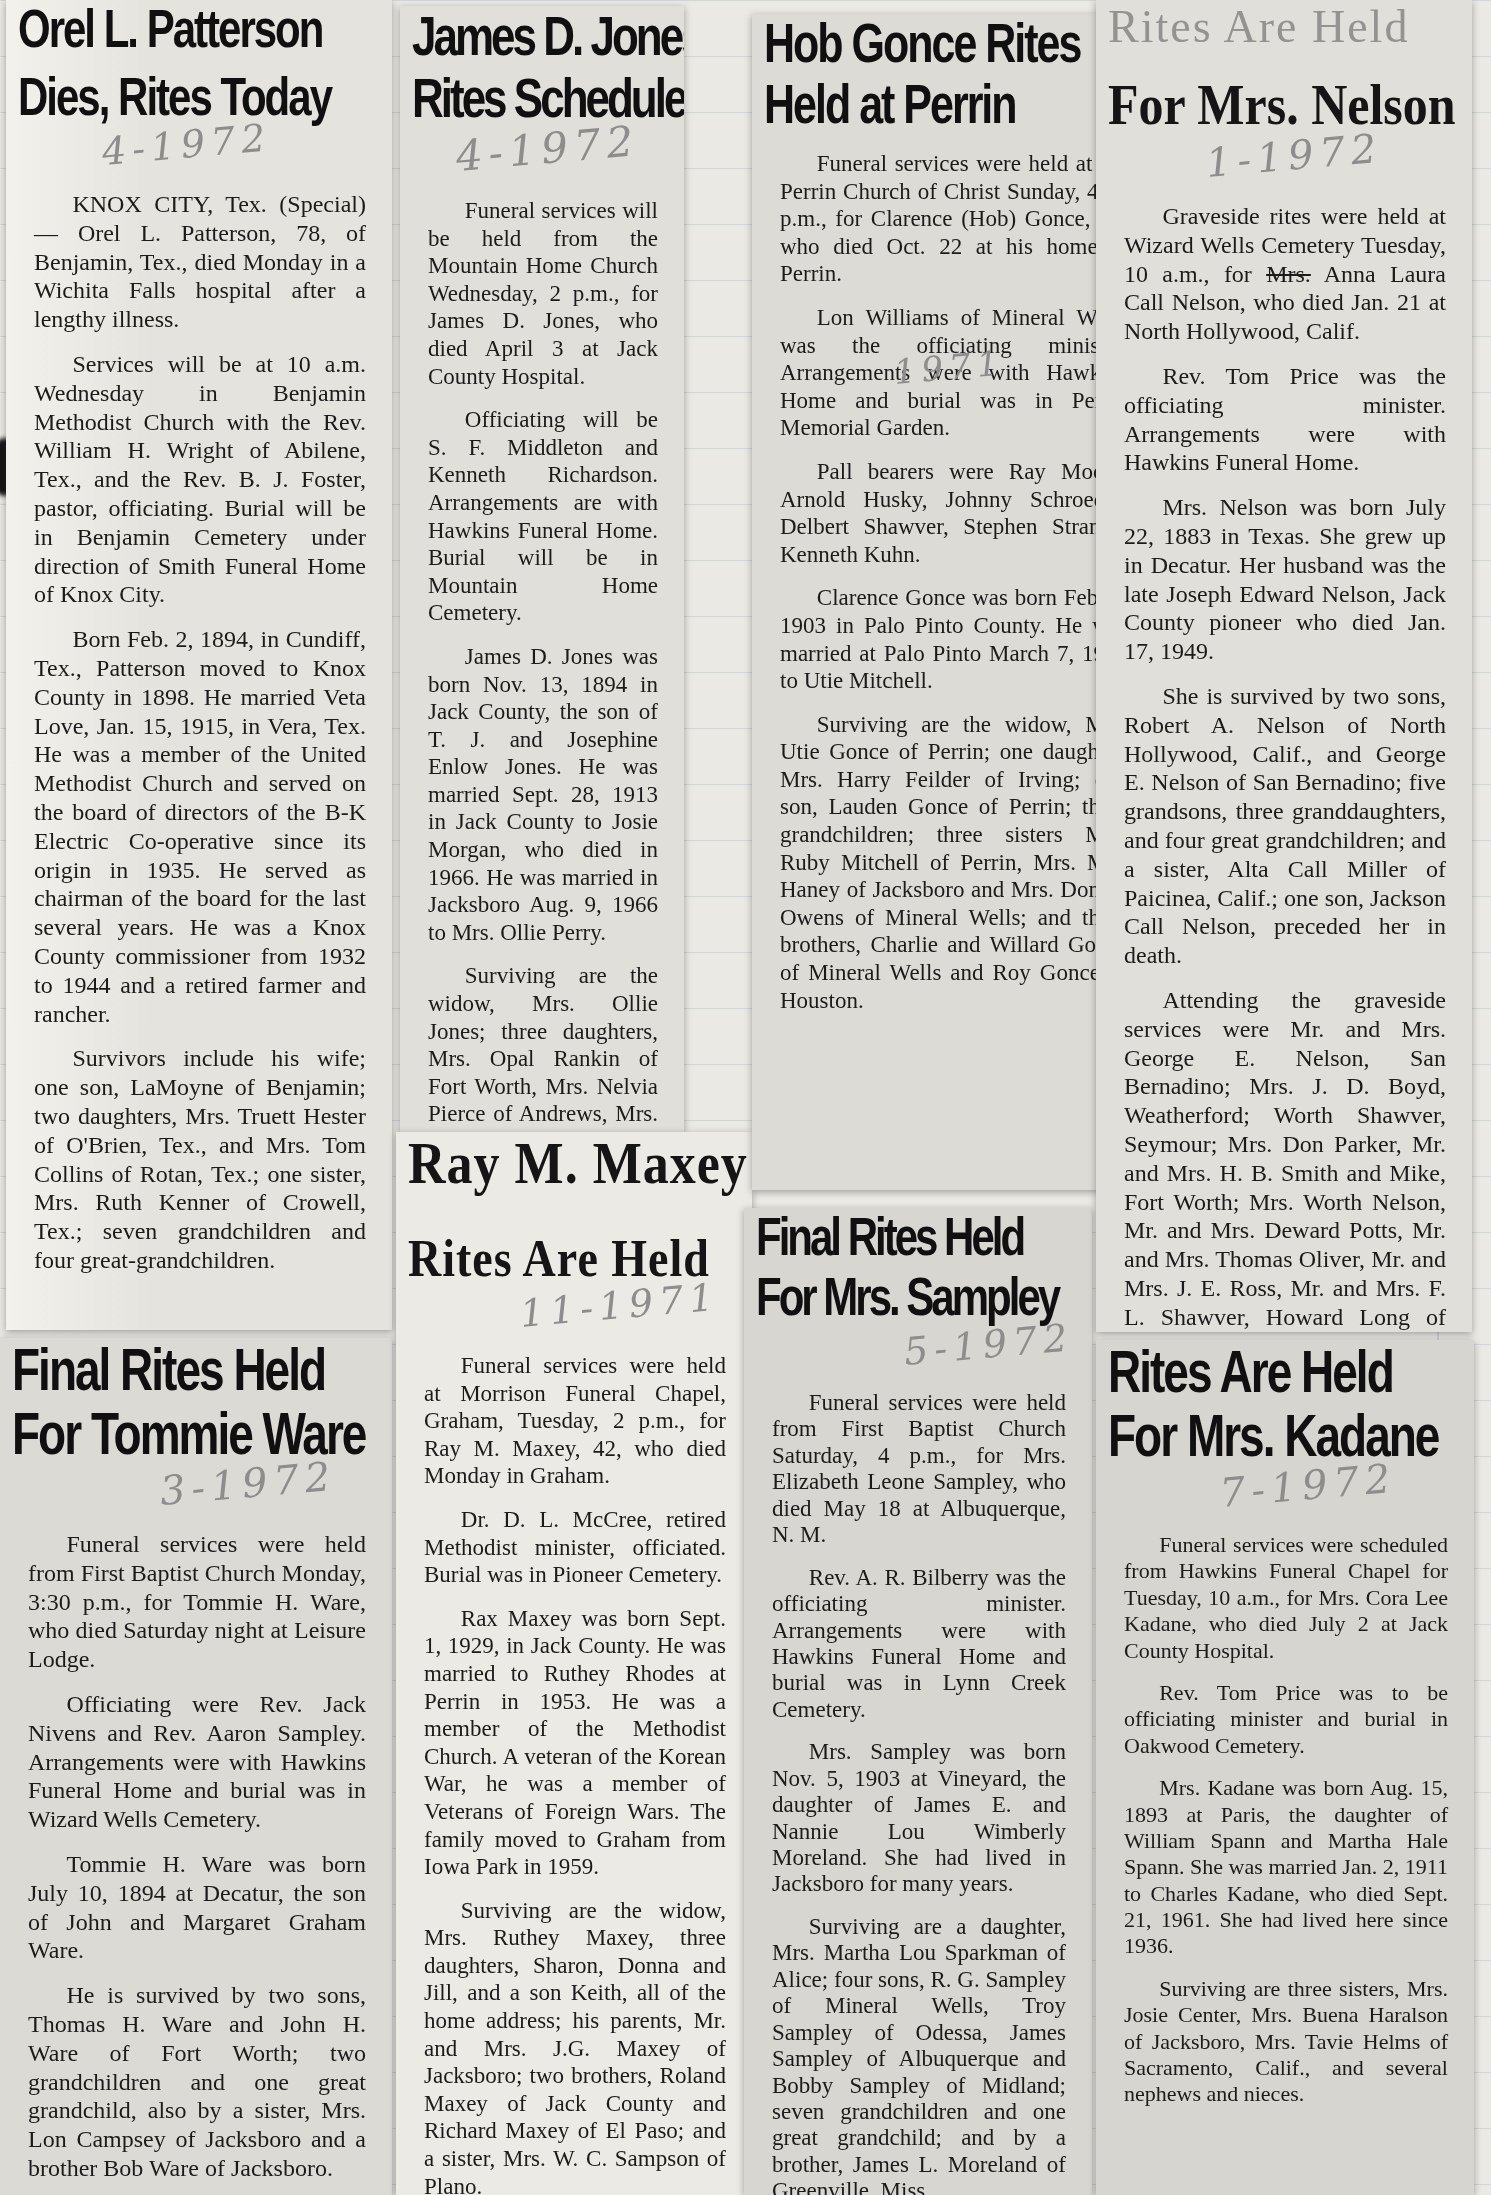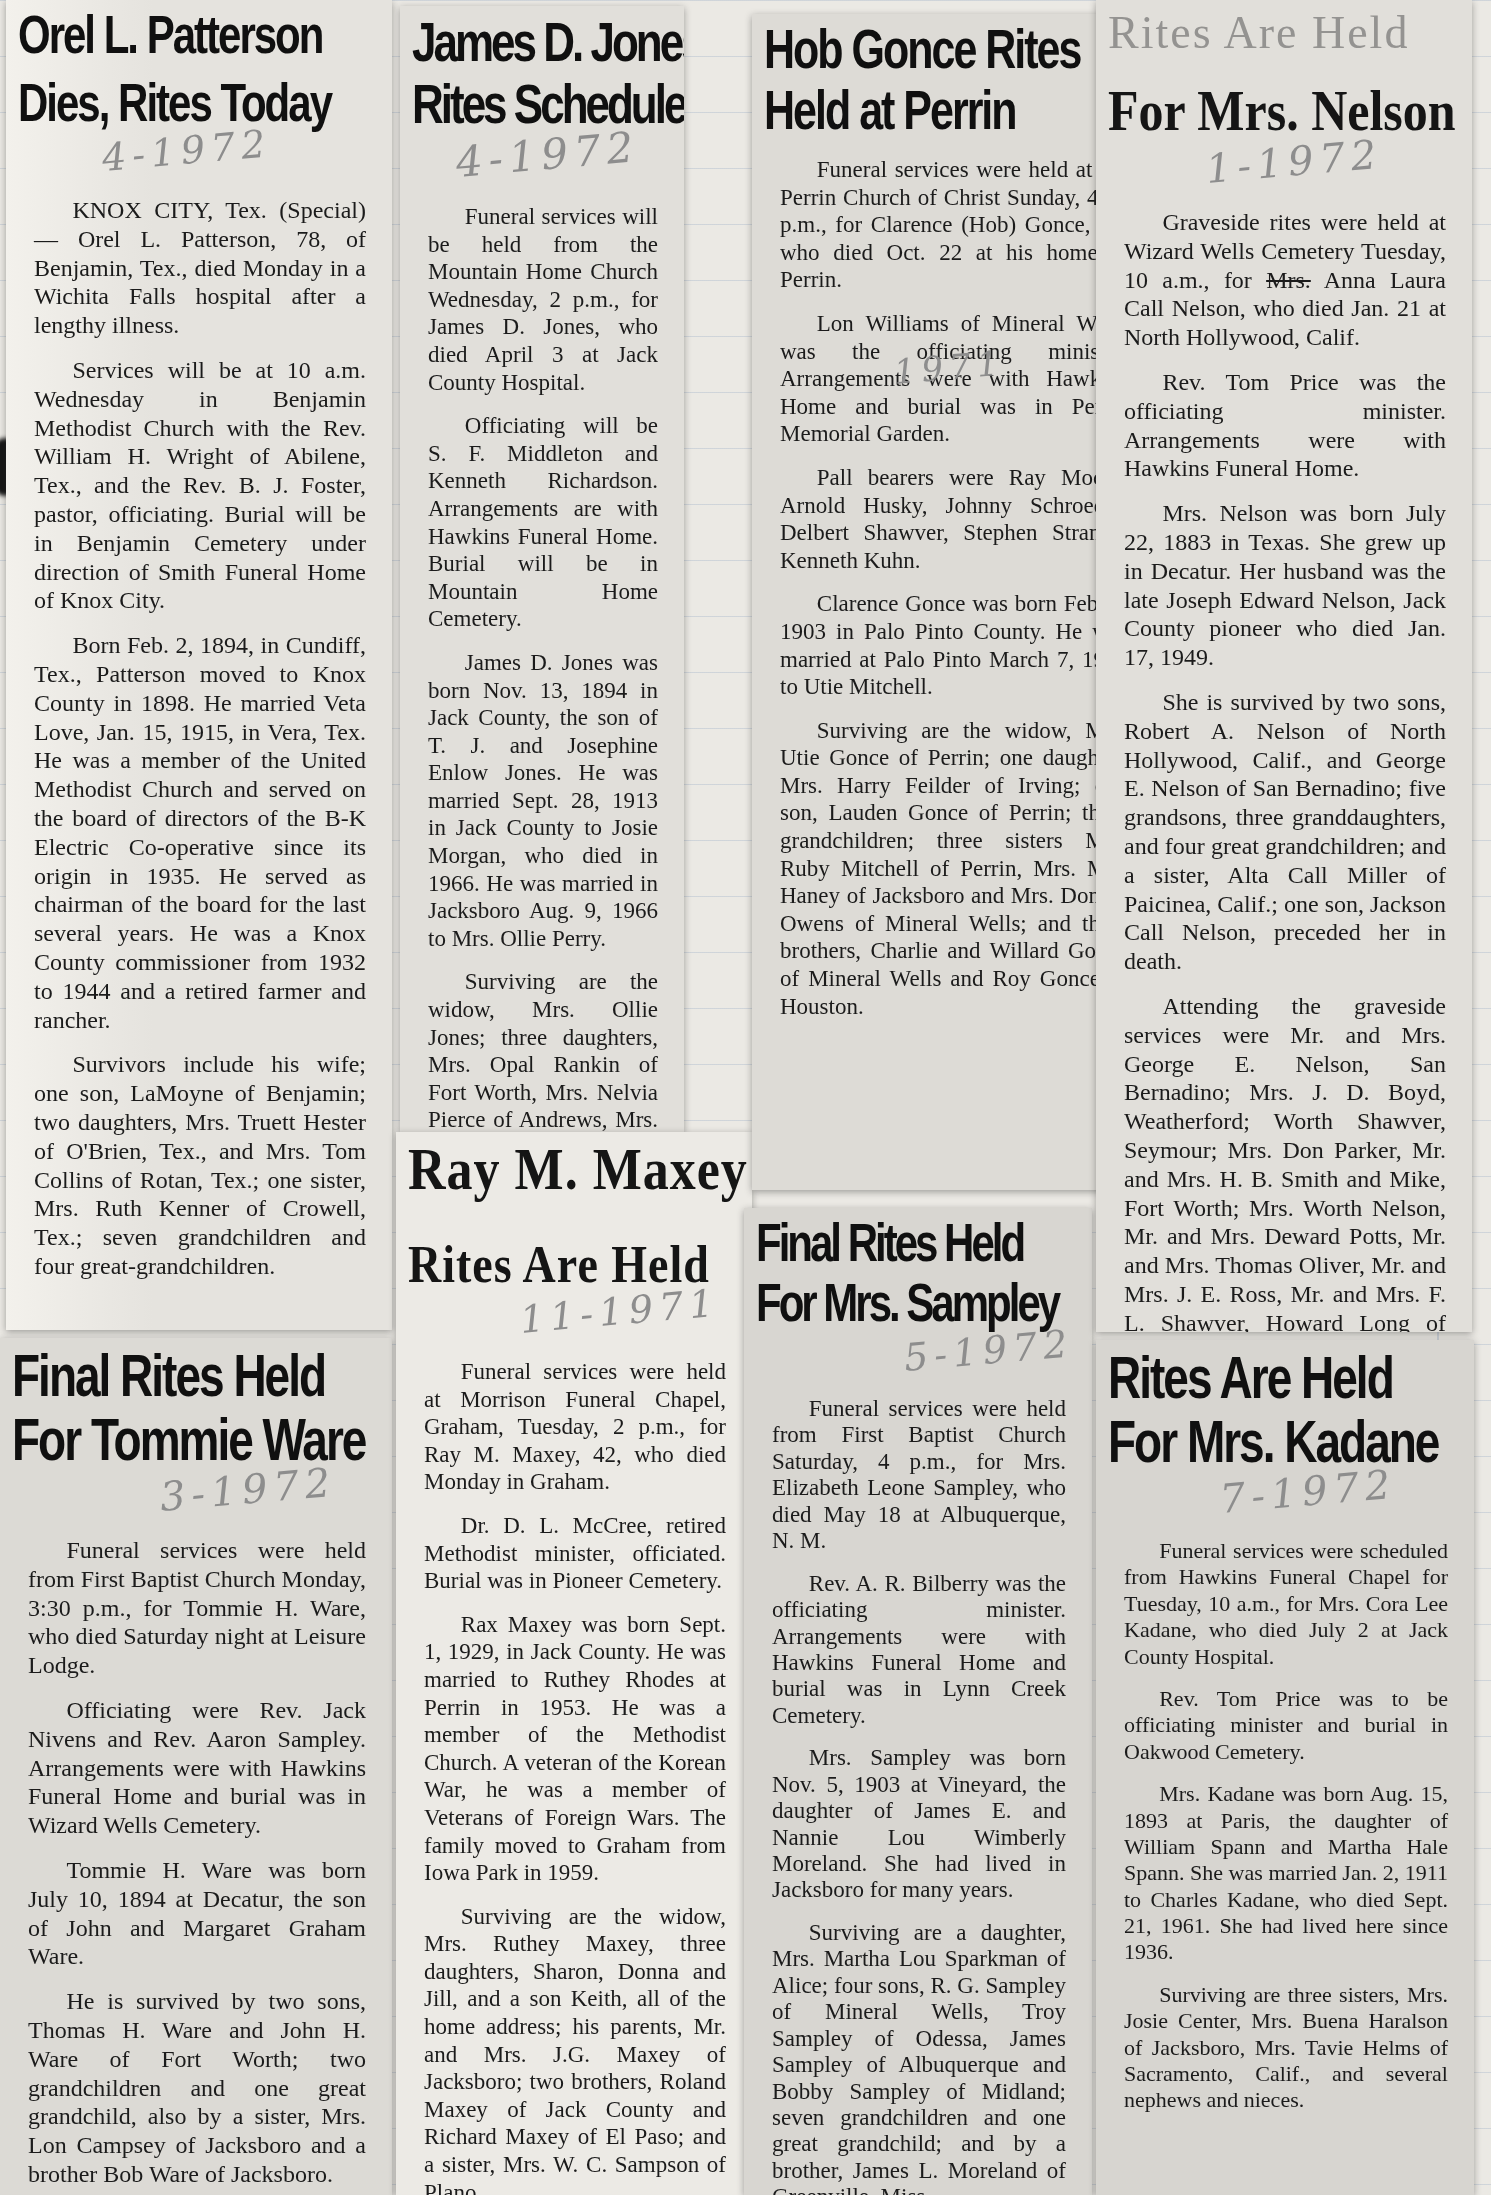--- a/index.html
+++ b/index.html
@@ -7,21 +7,21 @@
     position:relative;width:1491px;height:2195px;overflow:hidden;
     background:
       repeating-linear-gradient(to bottom, rgba(110,140,180,.22) 0 1px, transparent 1px 56px),
       #ebe9e4;
   }
   .vrule{position:absolute;top:0;bottom:0;width:2px;background:rgba(110,140,180,.25);}
   .blob{position:absolute;background:#161616;border-radius:50%;filter:blur(2px);}
   .clip{
     position:absolute;box-sizing:border-box;overflow:hidden;
     color:#1b1b1b;box-shadow:0 2px 7px rgba(40,40,40,.4);
-    padding:8px 10px 8px 12px;
+    padding:2px 10px 8px 12px;
   }
   .hl-sans{
     font-family:"Liberation Sans",sans-serif;font-weight:700;color:#101010;
     letter-spacing:-2px;line-height:1;transform:scaleY(1.28);transform-origin:0 0;
     margin:0 0 18px 0;white-space:nowrap;
   }
   .hl-serif{
     font-family:"Liberation Serif",serif;font-weight:700;color:#151515;
     line-height:1;transform:scaleY(1.15);transform-origin:0 0;
     margin:0 0 14px 0;white-space:nowrap;

